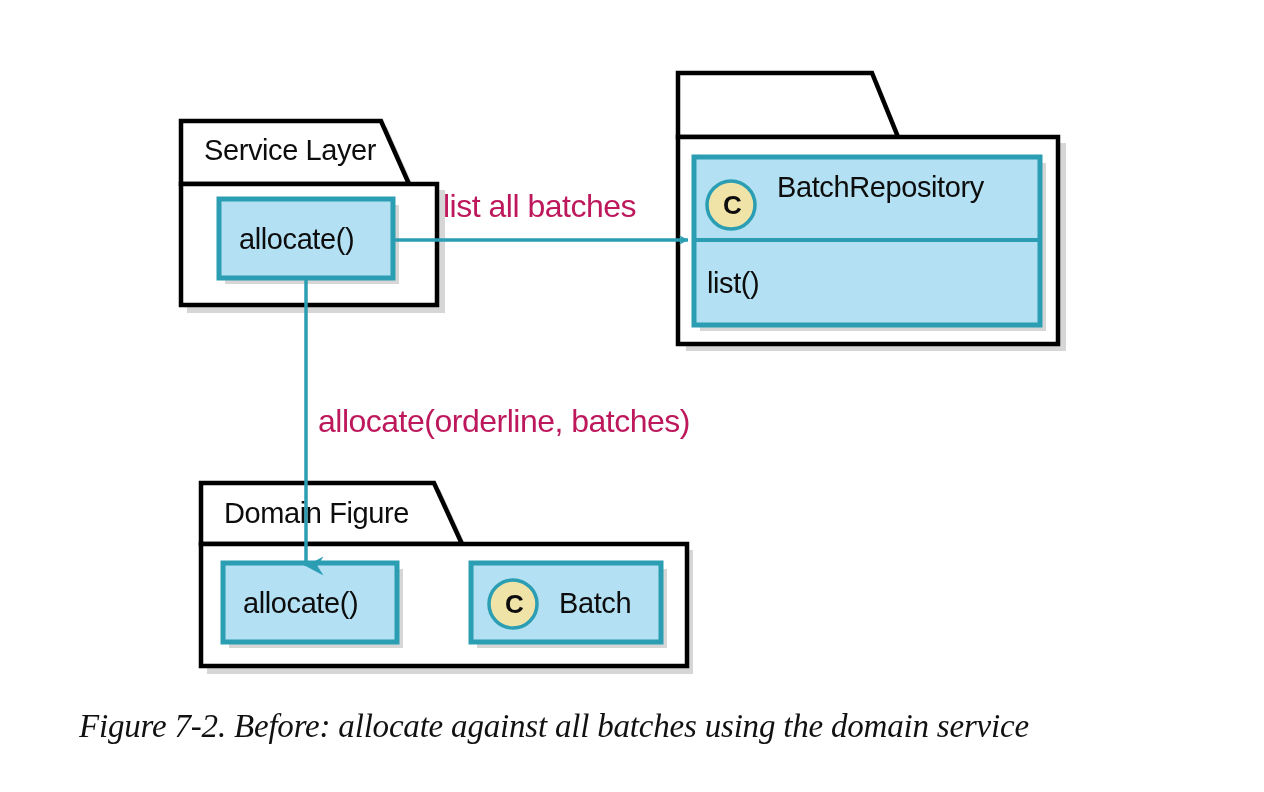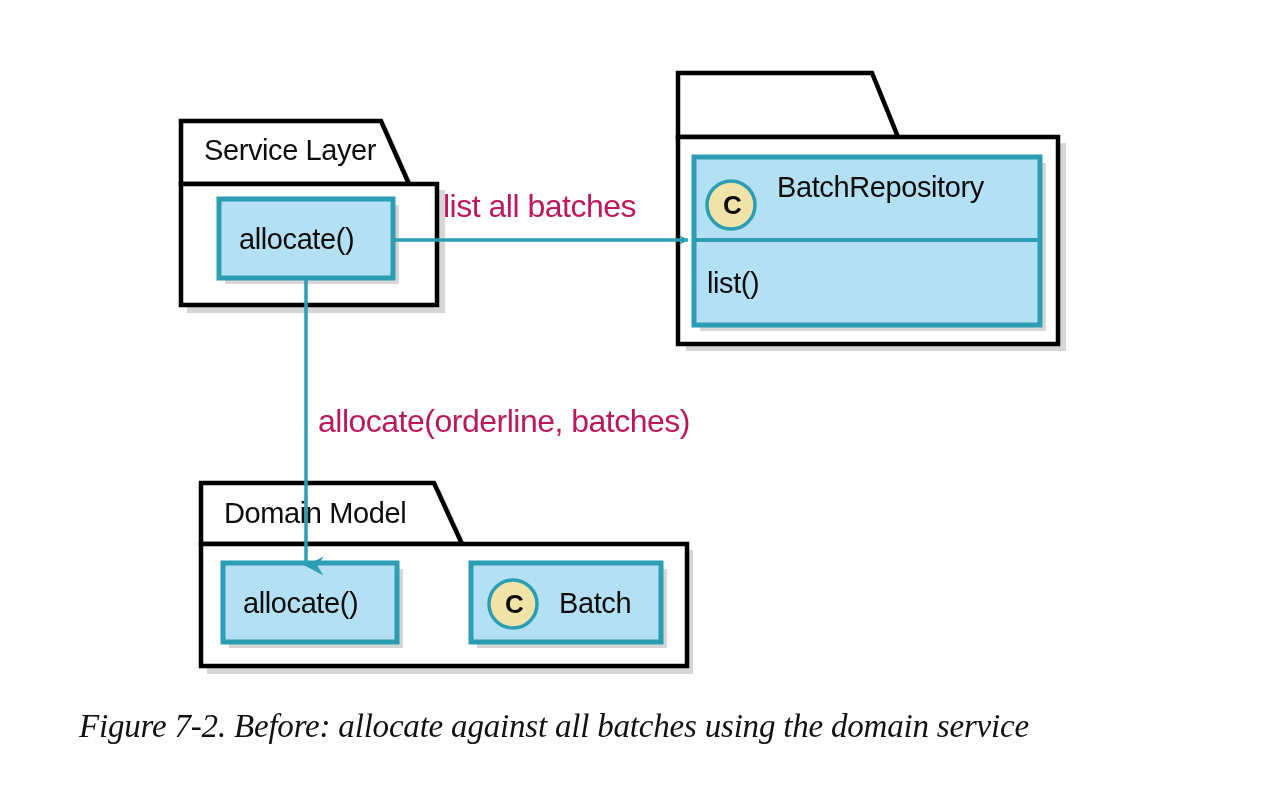--- a/index.html
+++ b/index.html
@@ -163,21 +163,21 @@
 
     <g>
       <line x1="306" y1="278" x2="306" y2="566" stroke="#2b9eb3" stroke-width="3.5" marker-end="url(#arrowhead-teal-down)"></line>
     </g>
 
   </svg>
 
   <div class="pkg-title" style="left:204px; top:136px;text-align:center;">Service Layer</div>
 
 
-  <div class="pkg-title" style="left:224px; top:499px;">Domain Model</div>
+  <div class="pkg-title" style="left:224px; top:499px;">Domain Figure</div>
 
   <div class="box-label" style="left:239px; top:225px;">allocate()</div>
 
   <span class="class-icon-letter" style="left:723px; top:192px;">C</span>
 
   <div class="box-label" style="left:777px; top:173px;">BatchRepository</div>
 
   <div class="box-label" style="left:707px; top:269px;">list()</div>
 
   <div class="box-label" style="left:243px; top:589px;">allocate()</div>

